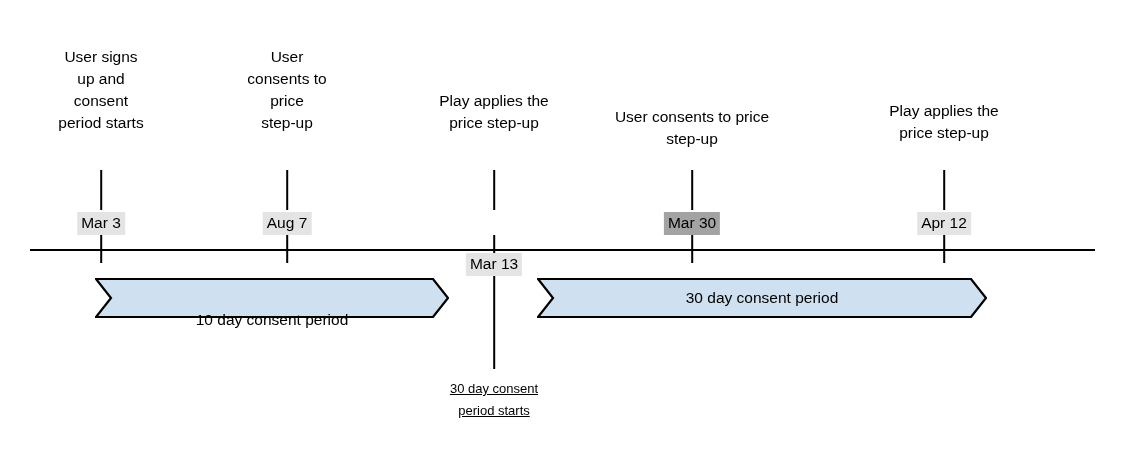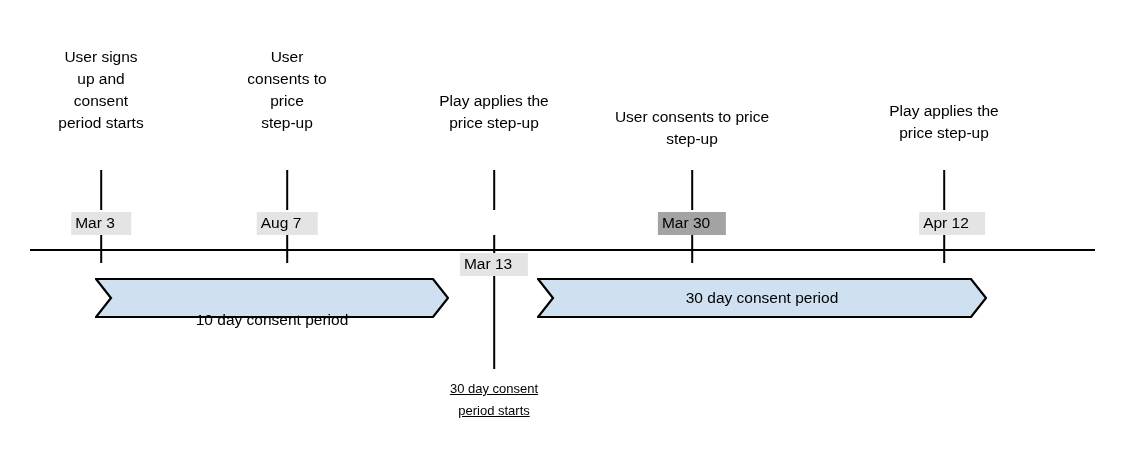--- a/index.html
+++ b/index.html
@@ -41,21 +41,21 @@
     width: 1.6px;
     background: #000000;
     transform: translateX(-50%);
   }
   .date-chip {
     position: absolute;
     background: #e4e4e4;
     color: #000000;
     font-size: 15.5px;
     line-height: 20px;
-    padding: 1px 16px 2px 4px;
+    padding: 1px 4px 2px 4px;
     transform: translateX(-50%);
     white-space: nowrap;
   }
 
   
   .period-band {
     position: absolute;
     height: 40px;
     display: flex;
     align-items: center;
@@ -117,21 +117,21 @@
       <div class="date-chip" style="left: 494px; top: 212px; background: rgb(228, 228, 228); color: rgb(0, 0, 0); margin-top: 41px;">Mar 13</div>
       <div class="event-caption" style="left: 692px; top: 106px; color: rgb(0, 0, 0);">User consents to price
 step-up</div>
       <div class="leader-line" style="left: 692px; top: 170px; height: 40px; background: rgb(0, 0, 0);"></div>
       <div class="leader-line" style="left: 692px; top: 235px; height: 28px; background: rgb(0, 0, 0);"></div>
       <div class="date-chip" style="left: 692px; top: 212px; background: #a3a3a3; color: rgb(0, 0, 0);">Mar 30</div>
       <div class="event-caption" style="left: 944px; top: 100px; color: rgb(0, 0, 0);">Play applies the
 price step-up</div>
       <div class="leader-line" style="left: 944px; top: 170px; height: 40px; background: rgb(0, 0, 0);"></div>
       <div class="leader-line" style="left: 944px; top: 235px; height: 28px; background: rgb(0, 0, 0);"></div>
-      <div class="date-chip" style="left: 944px; top: 212px; background: rgb(228, 228, 228); color: rgb(0, 0, 0); margin-left: 8px;">Apr 12</div>
+      <div class="date-chip" style="left: 944px; top: 212px; background: rgb(228, 228, 228); color: rgb(0, 0, 0);">Apr 12</div>
     </div>
 
   <div id="periods-layer">
       <div class="period-band" style="left: 95px; top: 278px; width: 354px;">
         <svg viewBox="0 0 354 40" preserveAspectRatio="none">
           <polygon points="1,1 338,1 353,20 338,39 1,39 16,20" fill="#cfe0f0" stroke="#000000" stroke-width="2.2" stroke-linejoin="miter"></polygon>
         </svg>
         <span class="period-label" style="color: rgb(0, 0, 0); margin-top: 44px;">10 day consent period</span>
       </div>
       <div class="period-band" style="left: 537px; top: 278px; width: 450px;">

